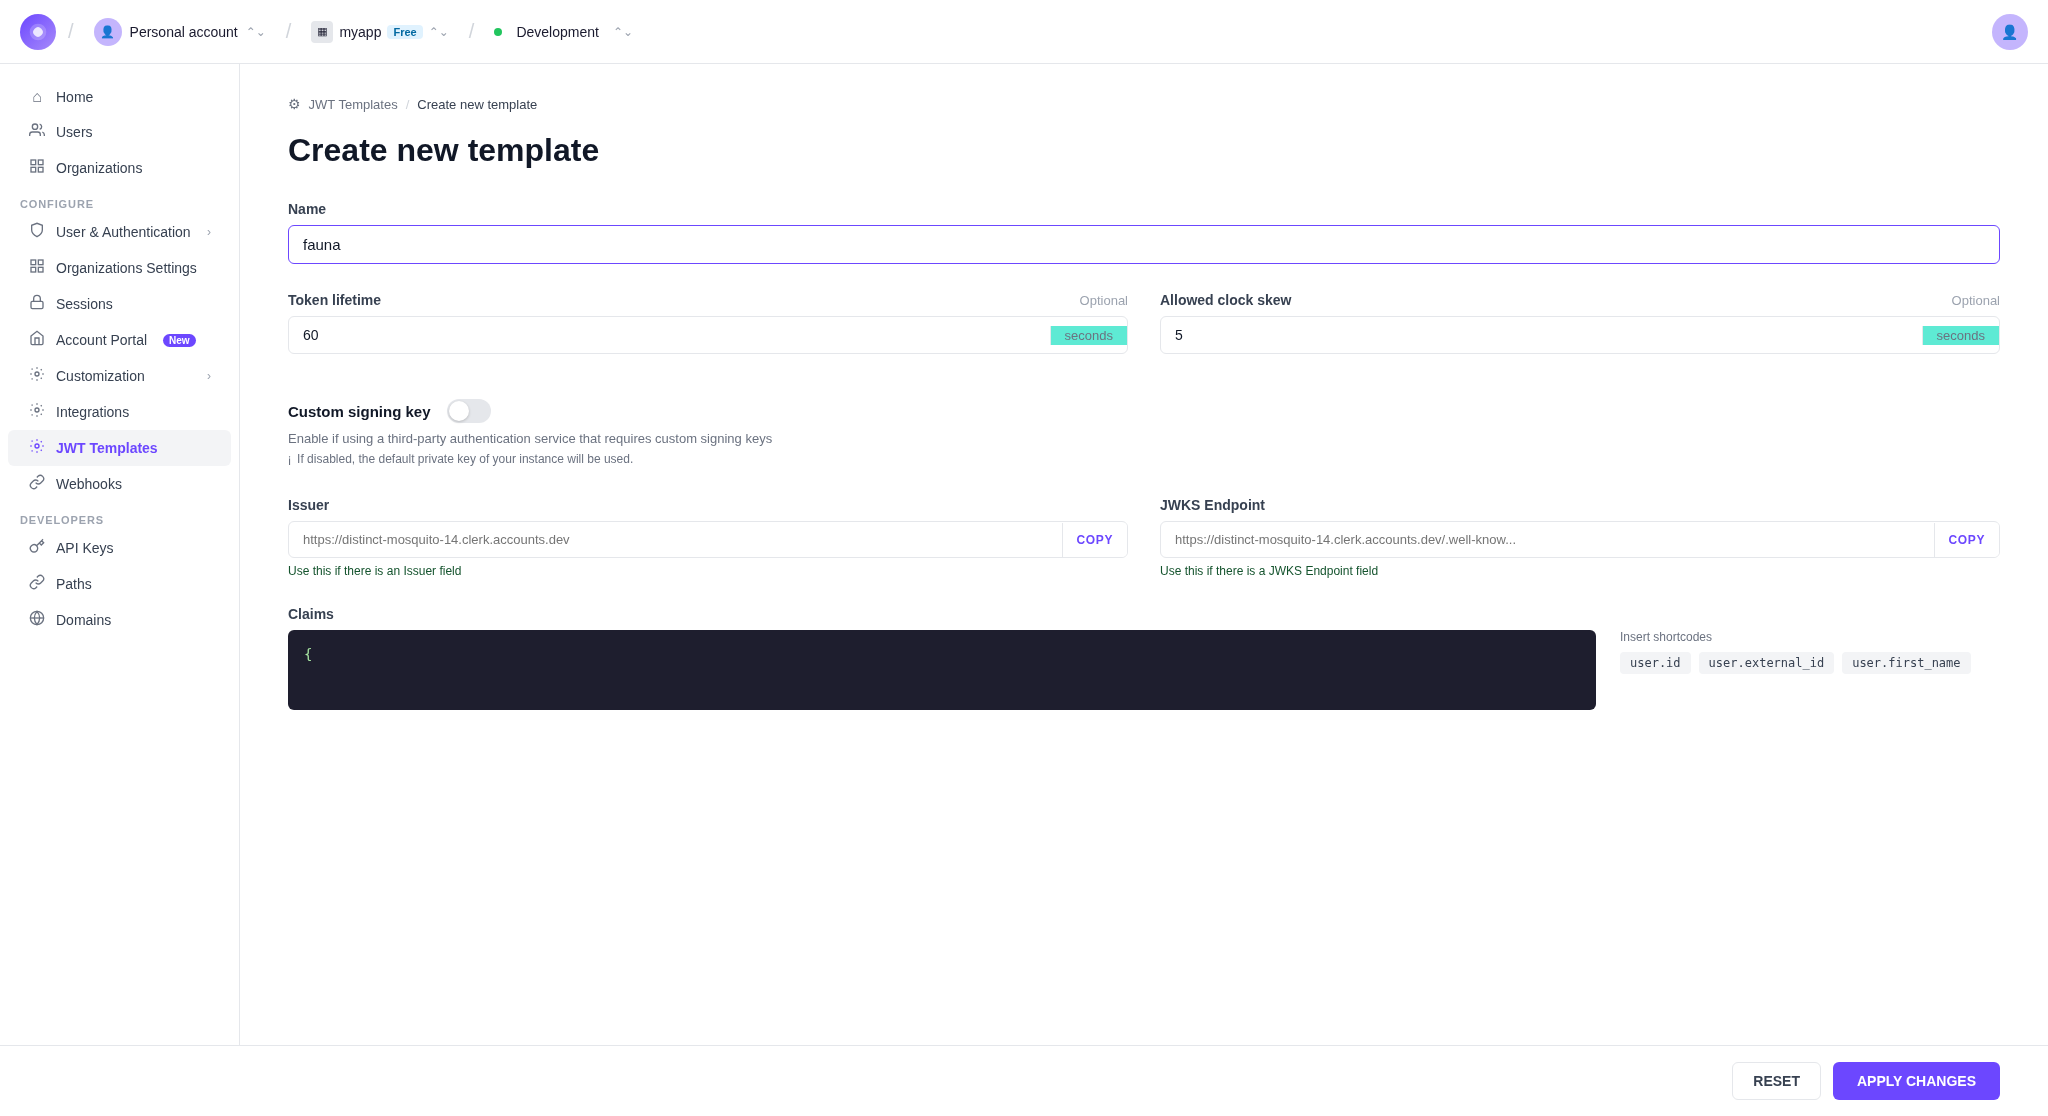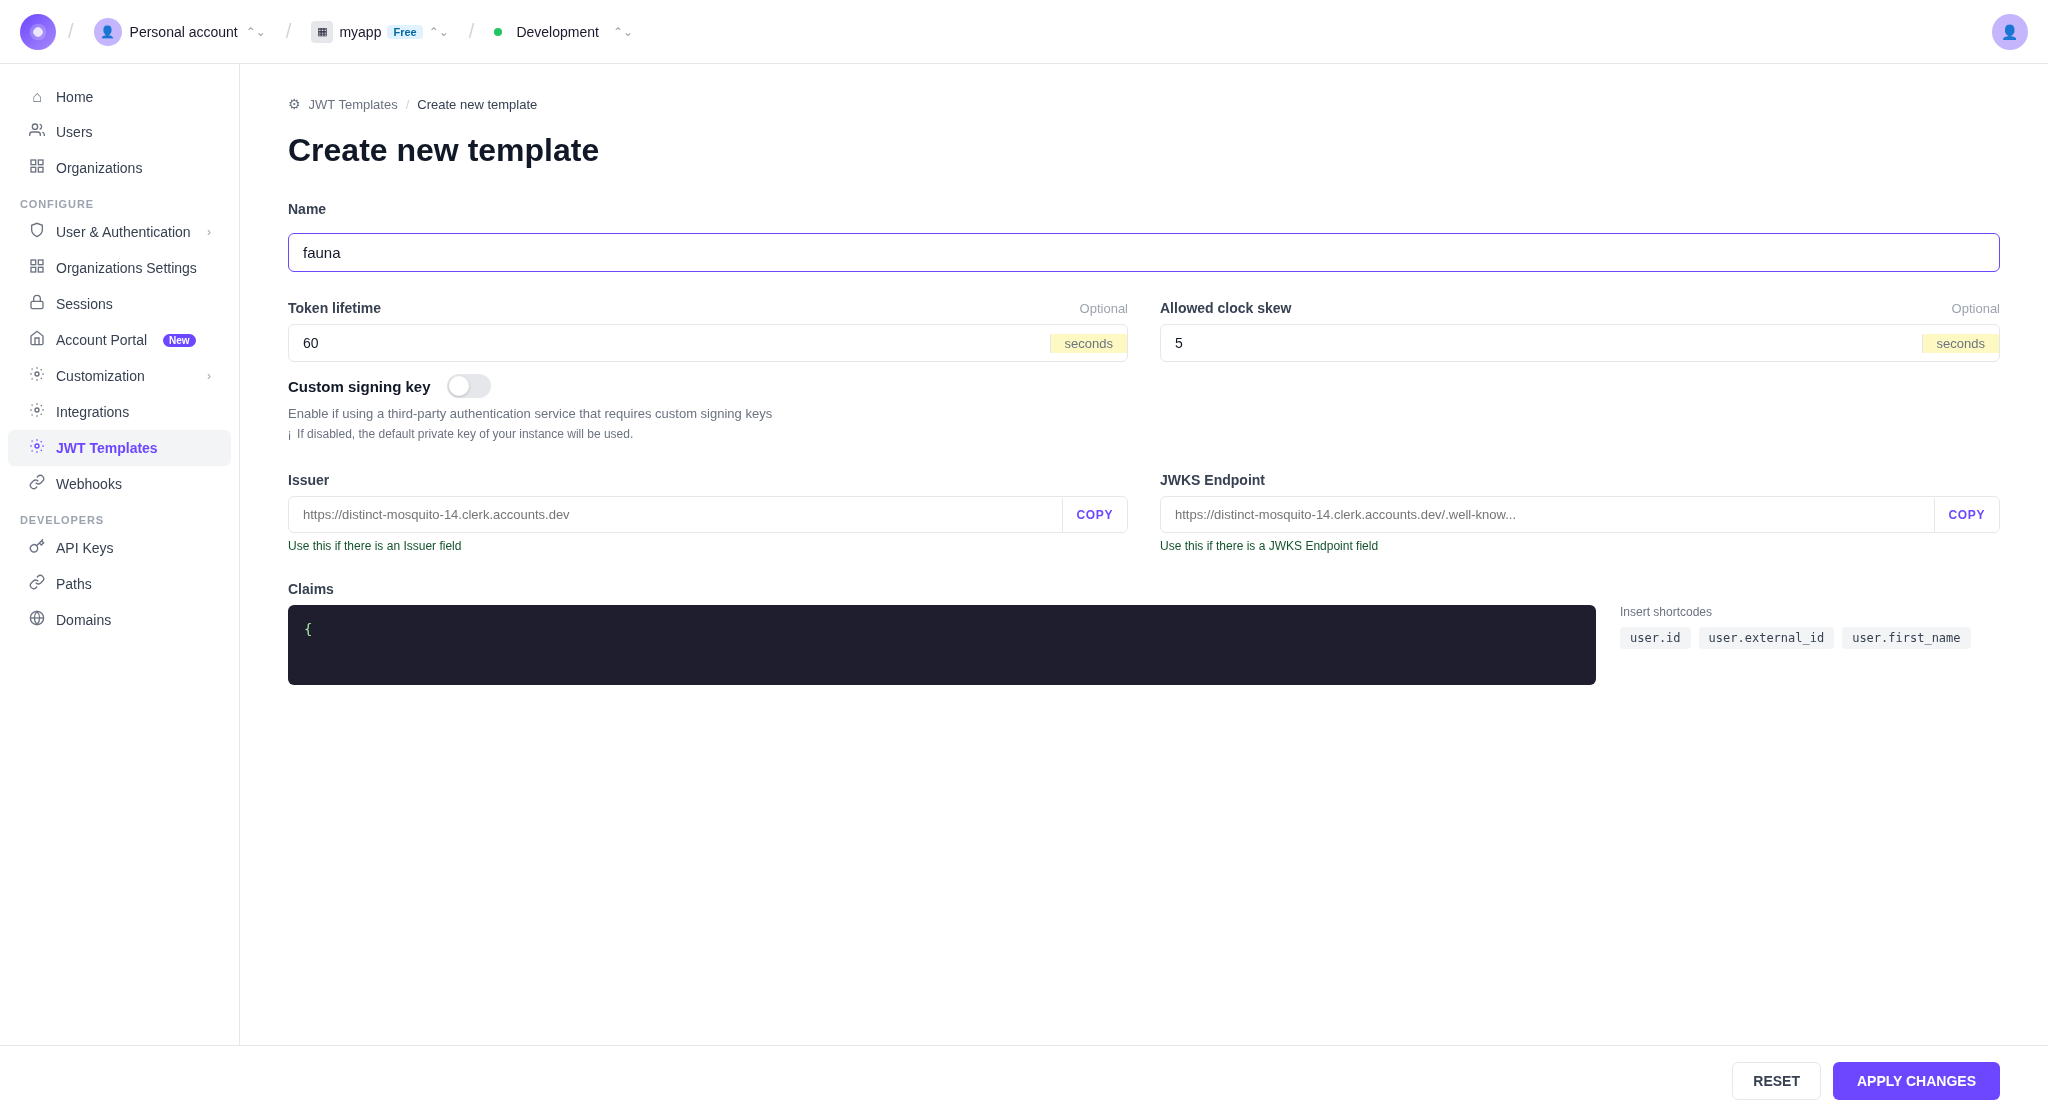--- a/index.html
+++ b/index.html
@@ -96,46 +96,46 @@
     }
     .breadcrumb-sep { color: #d1d5db; }
     .breadcrumb-link { color: #6b7280; cursor: pointer; }
     .breadcrumb-current { color: #374151; font-weight: 500; }
     .breadcrumb-icon { font-size: 14px; }
 
     .page-title { font-size: 32px; font-weight: 700; color: #111827; margin-bottom: 32px; }
 
     
     .form-section { margin-bottom: 28px; }
-    .form-label { font-size: 14px; font-weight: 600; color: #374151; margin-bottom: 16px; display: block; }
+    .form-label { font-size: 14px; font-weight: 600; color: #374151; margin-bottom: 8px; display: block; }
     .form-input {
       width: 100%; padding: 10px 14px; border: 1.5px solid #6c47ff;
       border-radius: 6px; font-size: 15px; color: #111827; outline: none;
     }
 
-    .form-row { display: grid; grid-template-columns: 1fr 1fr; gap: 32px; margin-bottom: 12px; }
+    .form-row { display: grid; grid-template-columns: 1fr 1fr; gap: 32px; margin-bottom: 45px; }
 
     .form-group { position: relative; }
     .form-group-label {
       display: flex; justify-content: space-between; align-items: center;
       margin-bottom: 8px;
     }
     .form-group-label-text { font-size: 14px; font-weight: 600; color: #374151; }
     .form-optional { font-size: 13px; color: #9ca3af; }
 
     .input-with-suffix {
       display: flex; align-items: center;
       border: 1.5px solid #e5e7eb; border-radius: 6px; overflow: hidden;
     }
     .input-with-suffix input {
       flex: 1; padding: 10px 14px; border: none; outline: none; font-size: 14px; color: #111827;
       background: transparent;
     }
     .input-suffix {
-      background: #fef9c3; padding: 2px 14px;
+      background: #5eead4; padding: 2px 14px;
       font-size: 13px; color: #6b7280; border-left: 1px solid #e5e7eb;
       white-space: nowrap;
     }
 
     
     .signing-key-section { margin-bottom: 28px; }
     .signing-key-header { display: flex; align-items: center; gap: 16px; margin-bottom: 8px; }
     .signing-key-title { font-size: 15px; font-weight: 600; color: #111827; }
 
     

